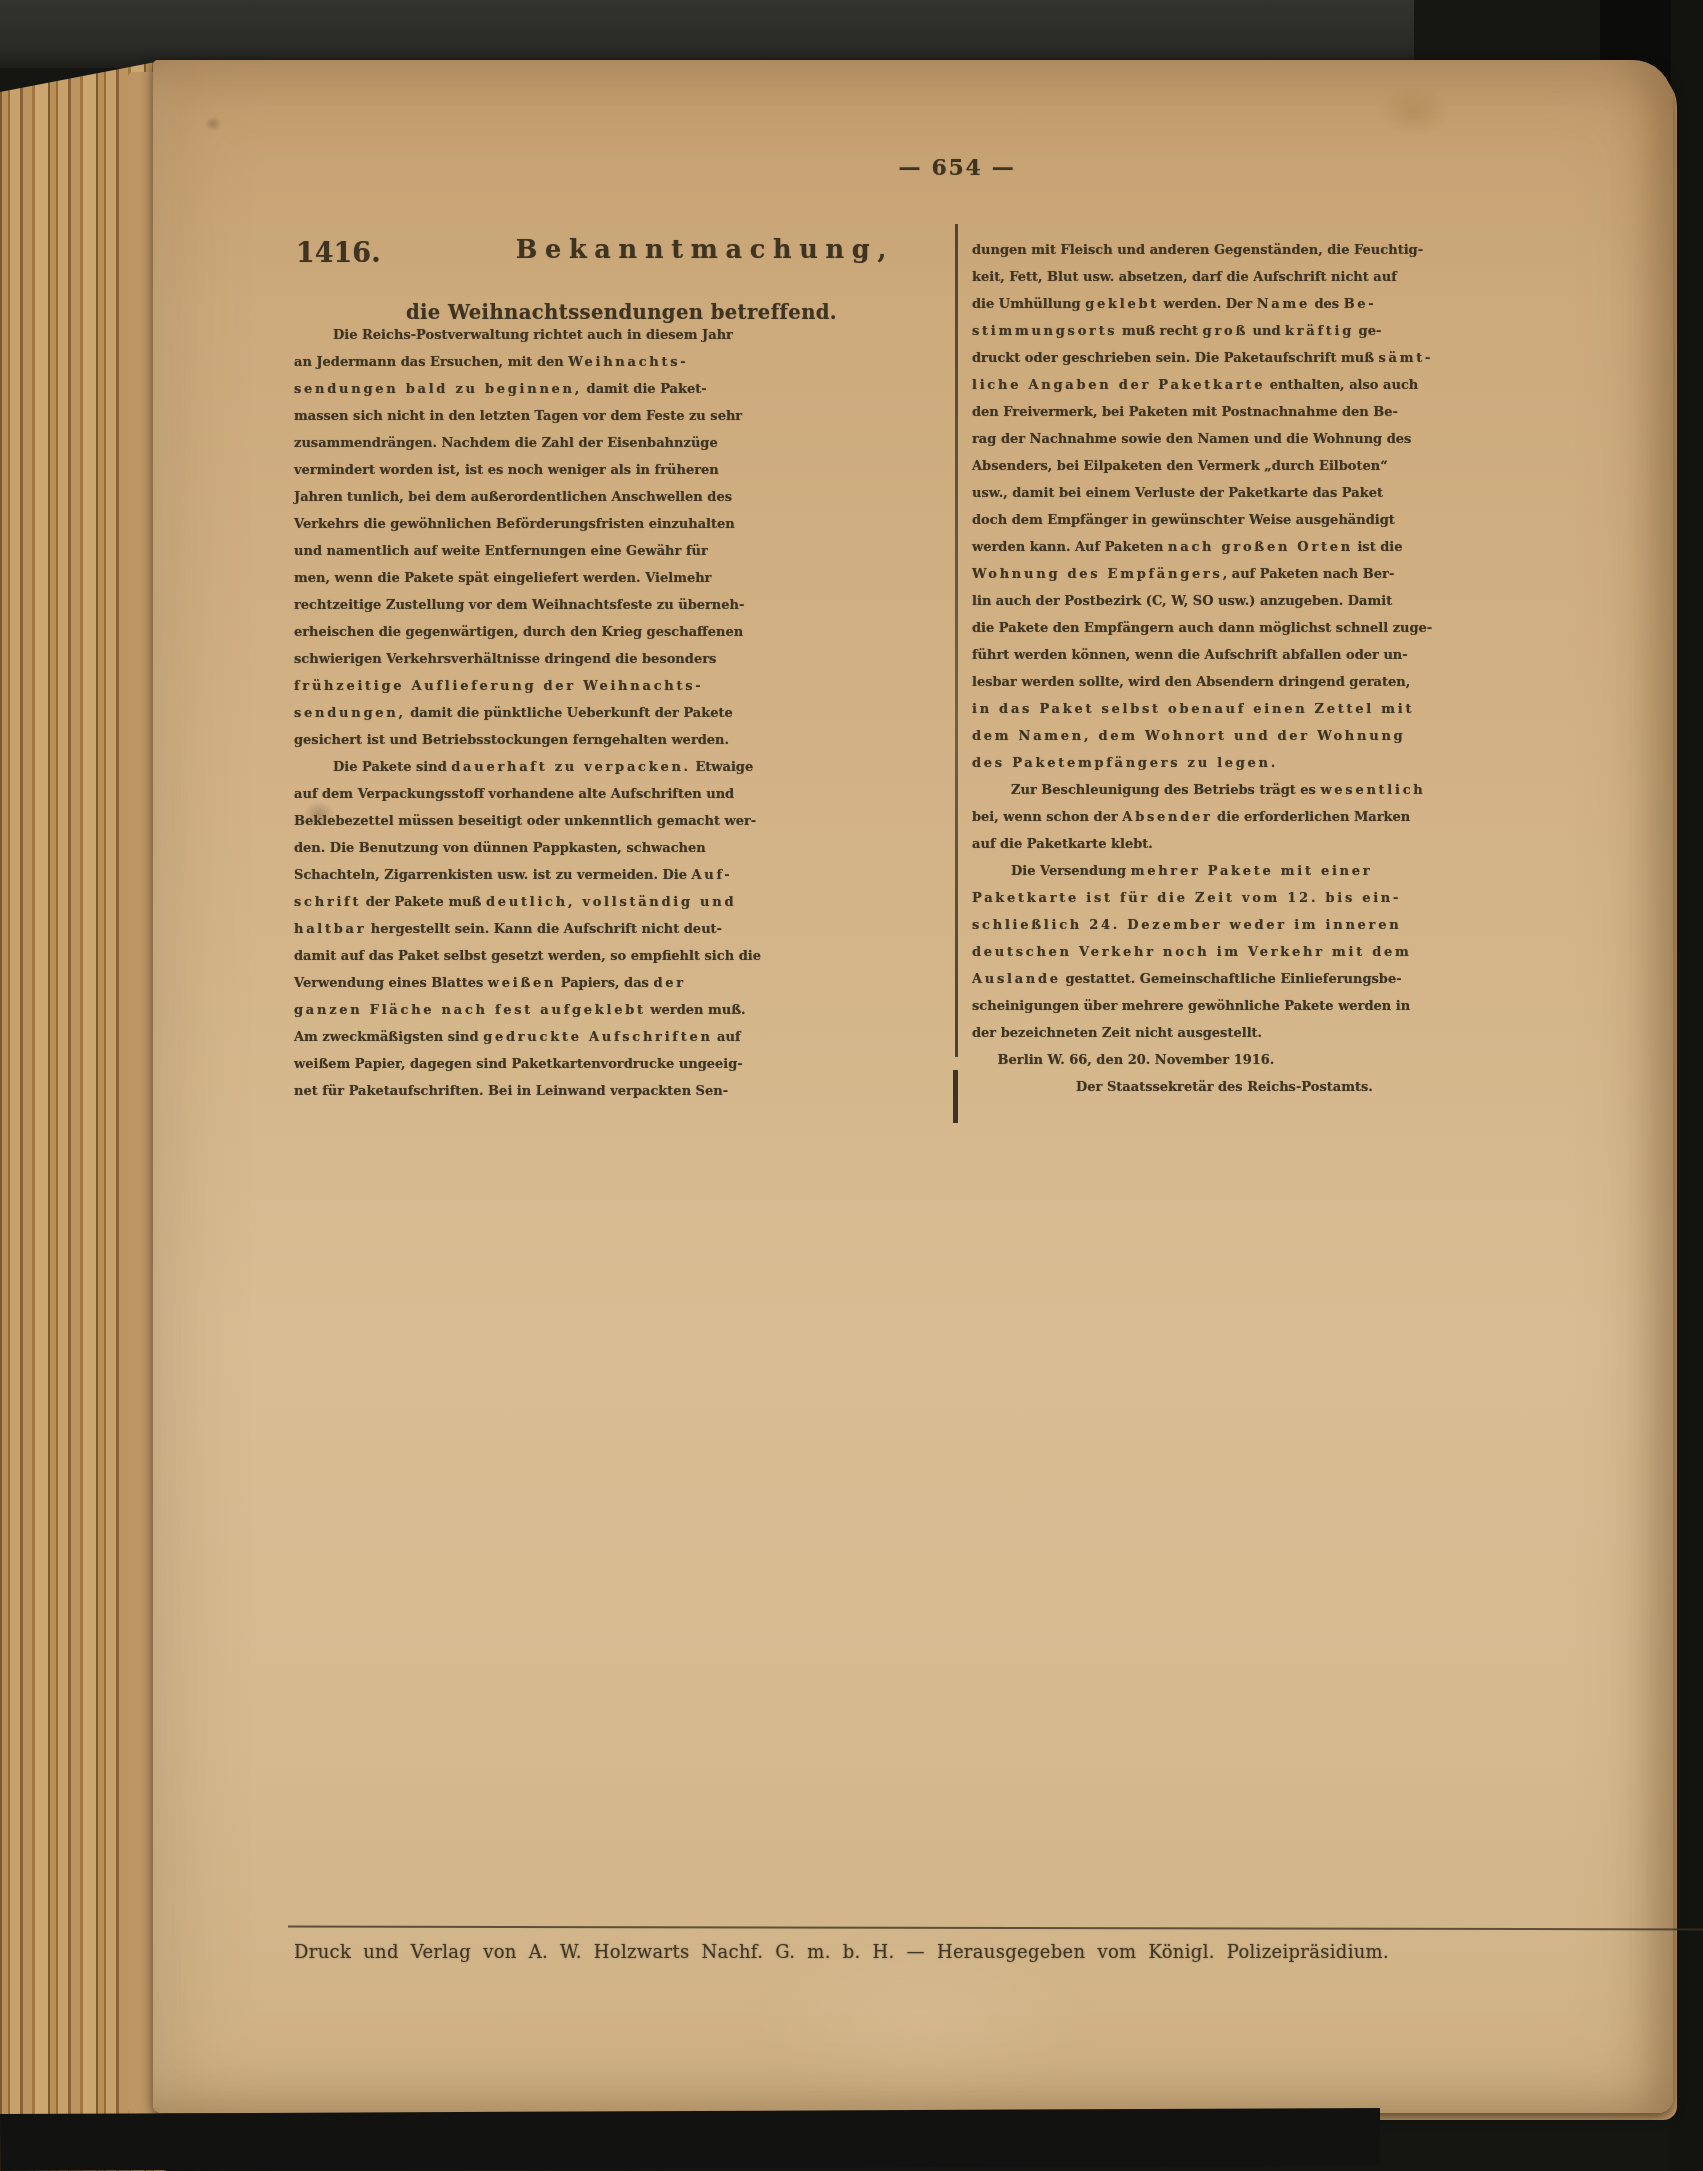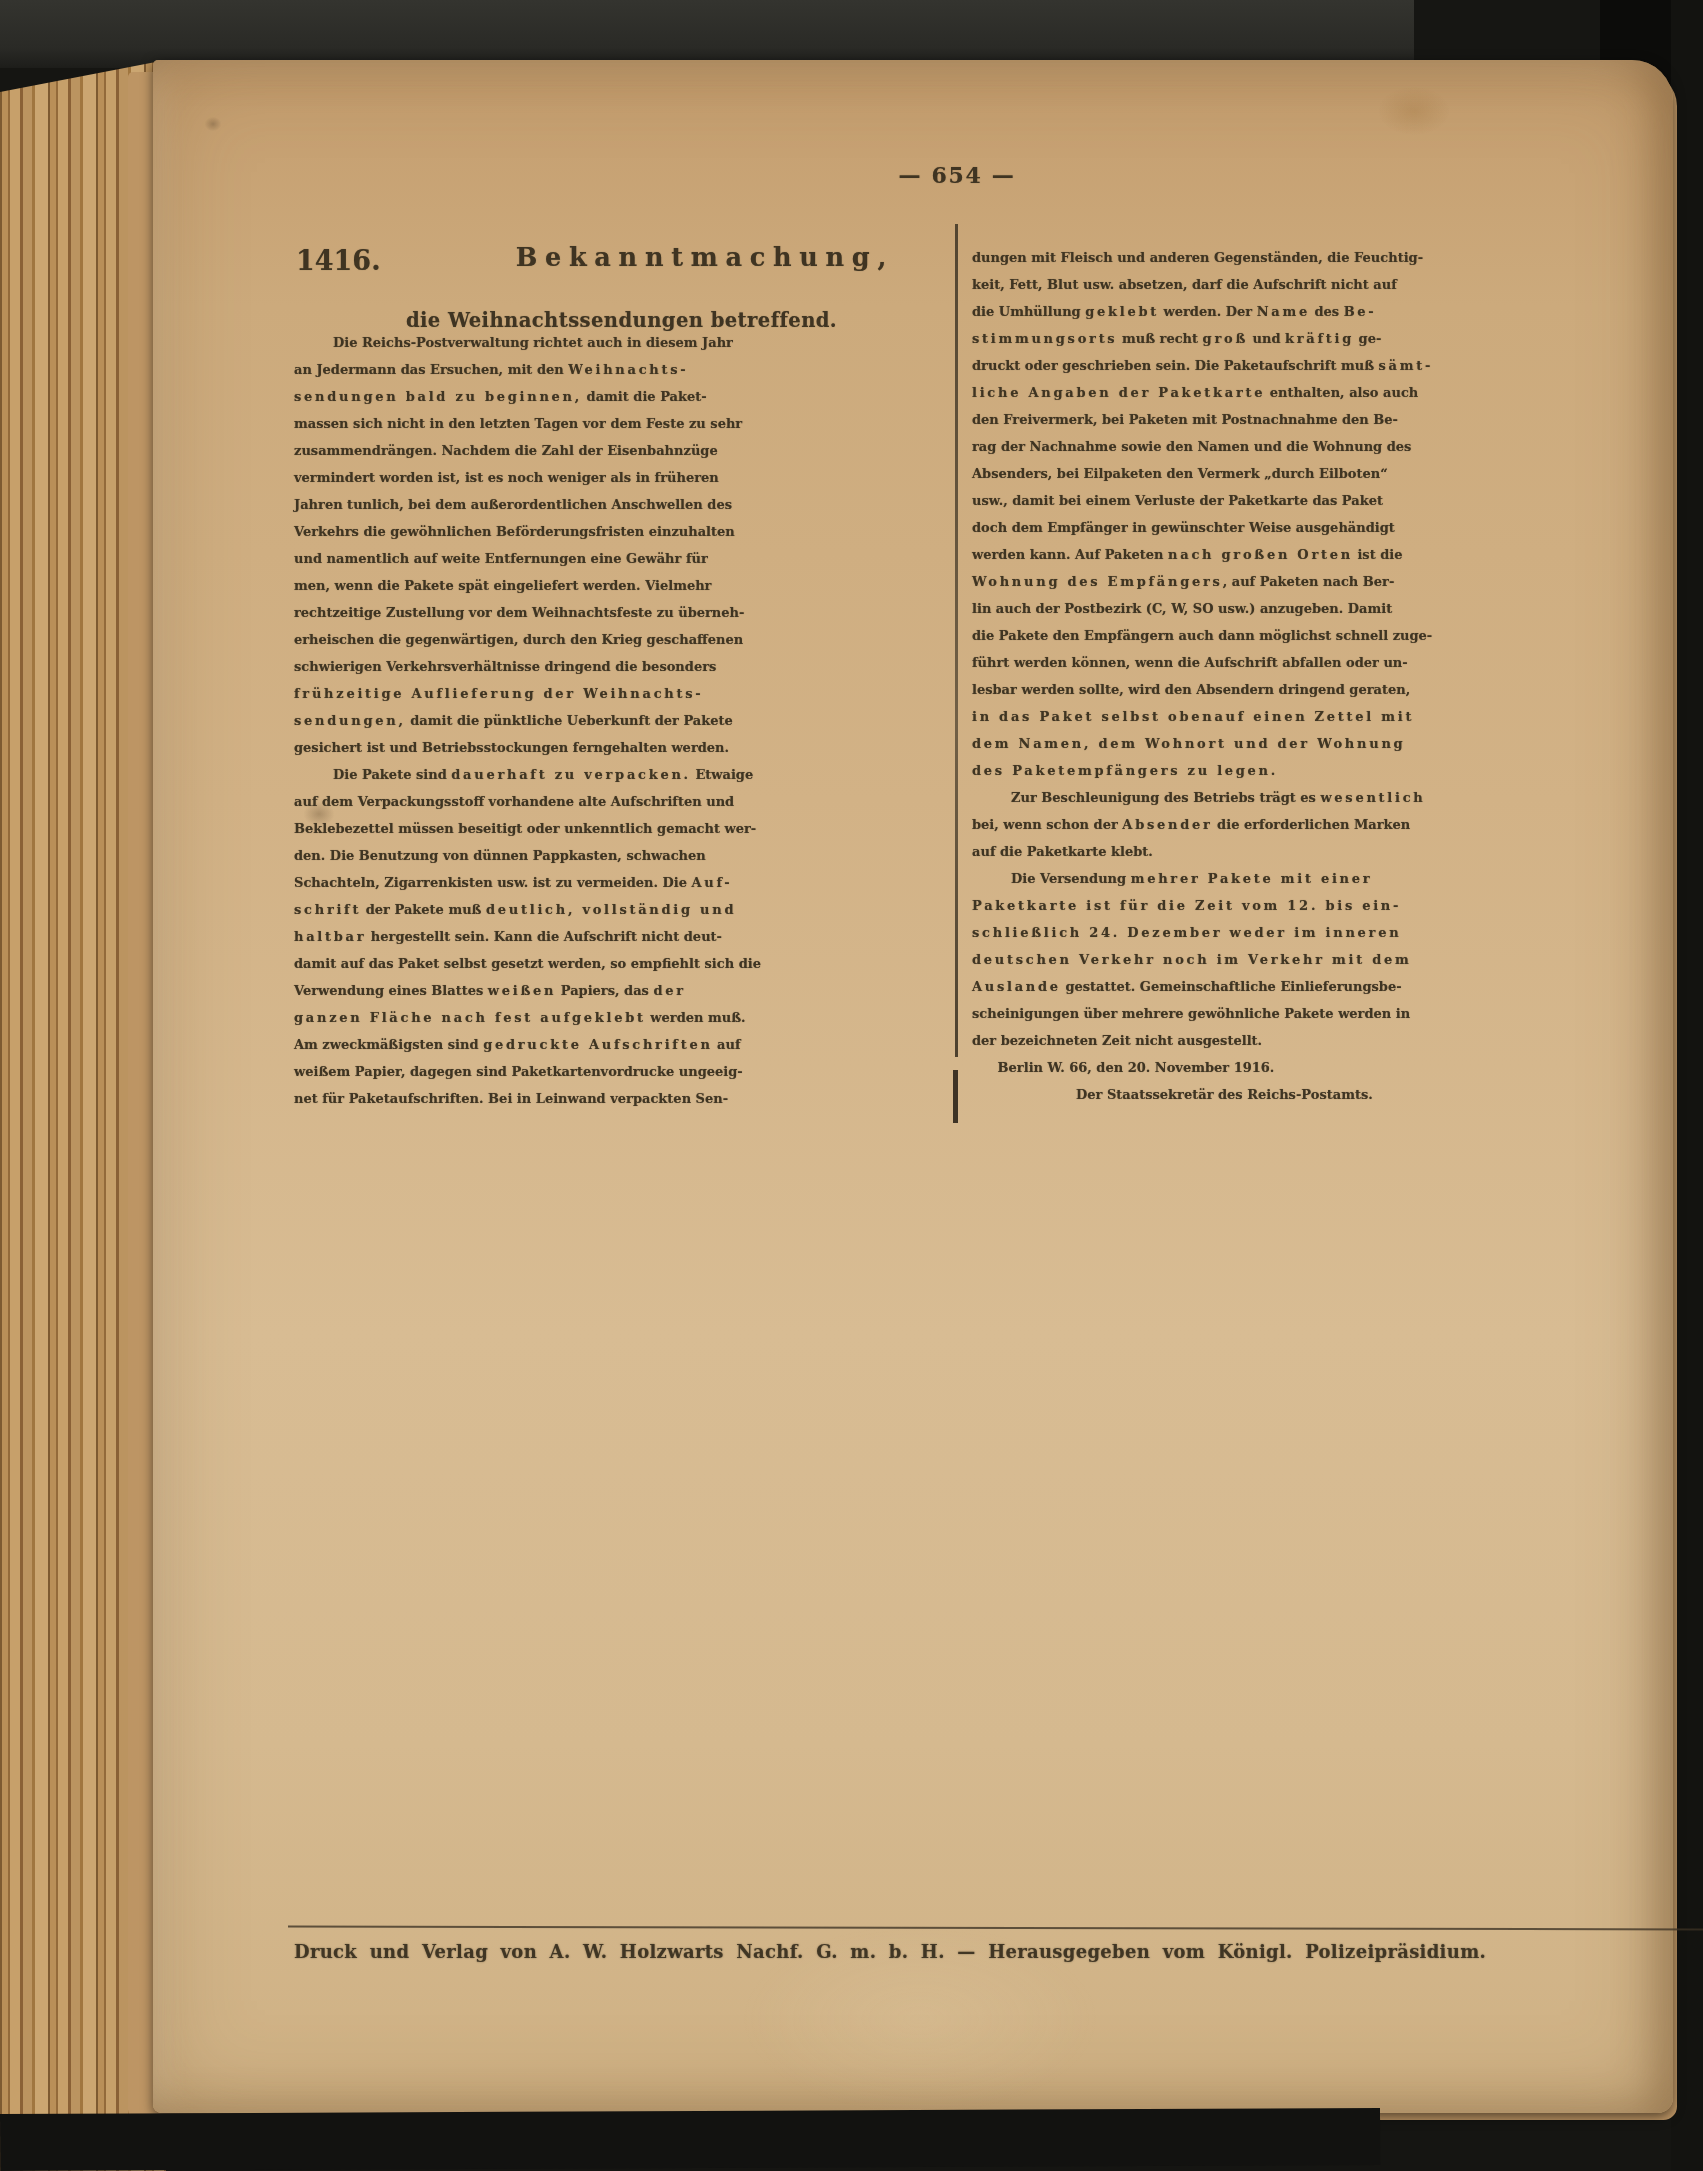--- a/index.html
+++ b/index.html
@@ -31,21 +31,21 @@
                inset -17px 0 41px rgba(96,66,32,.38),
                inset 10.2px 6.8px 29px rgba(255,242,214,.22),
                0 3.4px 12px rgba(0,0,0,.55);}
   .stains{position:absolute;left:0;top:0;width:100%;height:100%;border-radius:inherit;pointer-events:none;
     background:
       radial-gradient(51px 34px at 1261px 51px, rgba(150,105,50,.25), transparent 70%),
       radial-gradient(22px 17px at 166px 754px, rgba(80,60,35,.30), transparent 70%),
       radial-gradient(12px 10.2px at 60px 64px, rgba(90,70,45,.35), transparent 70%),
       radial-gradient(256px 136px at 767px 1959px, rgba(255,240,210,.10), transparent 70%);}
 
-  .ink{color:rgba(58,48,31,.93);text-shadow:0 0 0.9px rgba(58,48,31,.55);font-weight:bold;margin-top:8px;}
+  .ink{color:rgba(58,48,31,.93);text-shadow:0 0 0.9px rgba(58,48,31,.55);font-weight:bold;}
 
   .page-num{position:absolute;left:736px;top:94px;width:136px;text-align:center;
     font-size:22px;letter-spacing:1.7px;}
   .article-num{position:absolute;left:143px;top:177px;font-size:27px;}
   .title{position:absolute;left:196px;top:174px;width:545px;text-align:right;
     font-size:25.6px;letter-spacing:.30em;}
   .subtitle{position:absolute;left:196px;top:241px;width:545px;text-align:center;
     font-size:19.6px;letter-spacing:.02em;}
 
   .col{position:absolute;font-size:13px;}
@@ -58,21 +58,21 @@
   .signature{height:27px;line-height:27px;padding-left:104px;white-space:nowrap;}
 
   .divider-v{position:absolute;left:802px;top:164px;width:2.6px;height:833px;
     background:linear-gradient(180deg,rgba(62,52,36,.85),rgba(62,52,36,.65) 60%,rgba(62,52,36,.9));}
   .divider-v2{position:absolute;left:800px;top:1010px;width:5.1px;height:53px;background:rgba(45,37,25,.9);}
 
   .footer-rule{position:absolute;left:135px;top:1867px;width:1448px;height:1.7px;
     background:rgba(60,50,36,.78);transform:rotate(.12deg);}
   .footer-text{position:absolute;left:141px;top:1881px;width:1363px;font-size:18px;
     word-spacing:6px;letter-spacing:0.3px;color:rgba(55,46,30,.88);
-    text-shadow:0 0 1.7px rgba(55,46,30,.6);font-weight:bold;}
+    text-shadow:0 0 1.7px rgba(55,46,30,.6);font-weight:normal;}
 </style>
 </head>
 <body>
 
 <div class="top-strip"></div>
 <div class="top-right-wedge"></div>
 <div class="top-right-black"></div>
 <div class="right-shade"></div>
 <div class="page-stack"></div>
 <div class="under-page"></div>

